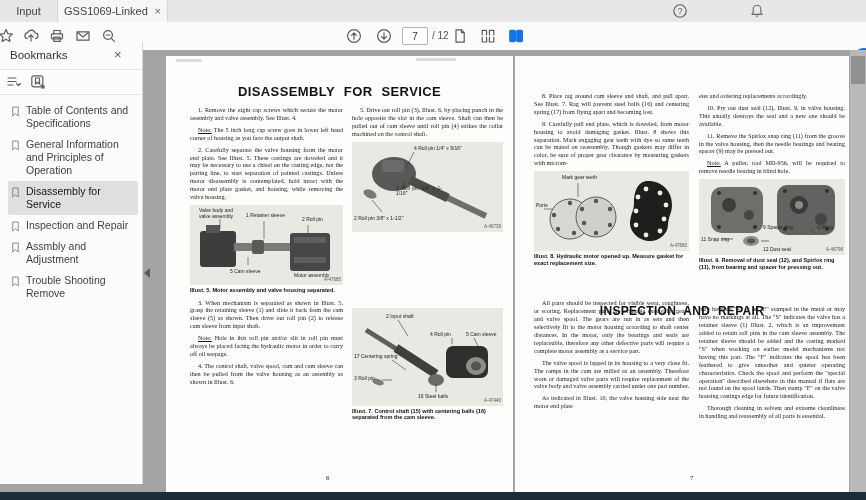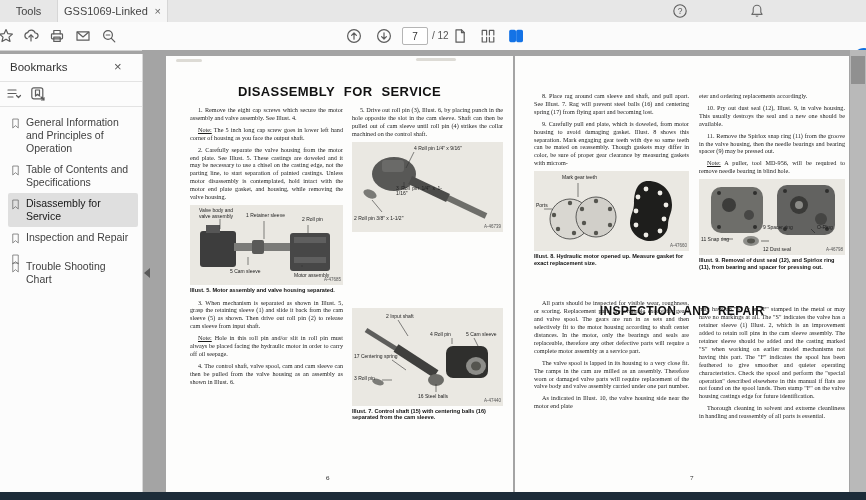--- a/index.html
+++ b/index.html
@@ -17,21 +17,21 @@
 
   
   .toolbar{position:absolute;left:0;top:22px;width:866px;height:28px;background:#fbfbfb;border-bottom:1px solid #d2d2d2;}
   .ico{position:absolute;width:16px;height:16px;top:6px;}
   .ico svg{width:16px;height:16px;stroke:#5c5c5c;fill:none;stroke-width:1.2;stroke-linecap:round;stroke-linejoin:round;}
   .pageinput{position:absolute;left:402px;top:5px;width:24px;height:16px;border:1px solid #b5b5b5;border-radius:2px;background:#fff;font-size:10px;text-align:center;color:#333;padding:0;font-family:"Liberation Sans",sans-serif;}
   .pagetotal{position:absolute;left:432px;top:8px;font-size:10px;color:#555;}
   .fab{position:absolute;left:853px;top:26px;width:22px;height:22px;border-radius:50%;background:#0e6fe0;}
 
   
-  .sidebar{position:absolute;left:0;top:54px;width:142px;height:442px;background:#fcfcfc;border-right:1px solid #d8d8d8;z-index:2;}
+  .sidebar{position:absolute;left:0;top:42px;width:142px;height:442px;background:#fcfcfc;border-right:1px solid #d8d8d8;z-index:2;}
   .sb-head{position:absolute;left:0;top:0;width:142px;height:27px;border-bottom:1px solid #e3e3e3;}
   .sb-title{position:absolute;left:10px;top:7px;font-size:11.5px;color:#333;}
   .sb-close{position:absolute;left:114px;top:5px;font-size:13px;color:#555;}
   .sb-tools{position:absolute;left:0;top:28px;width:142px;height:24px;border-bottom:1px solid #e3e3e3;}
   .sb-tools .ico{top:4px;}
   .sb-items{position:absolute;left:0;top:58px;width:142px;}
   .bm-item{position:relative;display:flex;align-items:flex-start;padding:4px 4px 4px 18px;margin:0 4px 0 8px;border-radius:2px;}
   .bm-item.active{background:#dfdfdf;}
   .bm-item svg{position:absolute;left:2px;top:6px;width:11px;height:11px;stroke:#6a6a6a;fill:none;stroke-width:1.1;}
   .bm-label{font-size:10.5px;line-height:13px;color:#3f3f3f;width:104px;}
@@ -78,21 +78,21 @@
   .spacer28{height:28px;}
   .spacer30{height:30px;}
 </style>
 </head>
 <body>
 
 <div class="screen">
 
   <div class="tabbar">
     <div class="tab tab-tools">
-      <span>Tools</span>
+      <span>Input</span>
     </div>
     <div class="tab tab-doc">
       <span class="ttl">GSS1069-Linked pd...</span>
       <span class="tab-close">×</span>
     </div>
     <span class="tb-right-ico" style="left:672px;">
       <svg viewBox="0 0 16 16" width="16" height="16">
           <circle cx="8" cy="8" r="6.2" fill="none" stroke="#5c5c5c" stroke-width="1.1"></circle>
           <text x="8" y="11" text-anchor="middle" font-size="8.5" fill="#5c5c5c" font-family="Liberation Sans, sans-serif">?</text>
         </svg>
@@ -194,50 +194,51 @@
             <path d="M5.5 4h4v6l-2-1.7-2 1.7z"></path>
             <path d="M11 11l3 3M14 11.5V14h-2.5"></path>
           </svg>
       </span>
     </div>
     <div class="sb-items">
       <div class="bm-item">
         <svg viewBox="0 0 16 16">
             <path d="M4 1.5h8v13l-4-3.4-4 3.4z"></path>
           </svg>
+        <span class="bm-label">Table of Contents and Specifications</span>
+      </div>
+      <div class="bm-item">
+        <svg viewBox="0 0 16 16">
+            <path d="M4 1.5h8v13l-4-3.4-4 3.4z"></path>
+          </svg>
         <span class="bm-label">General Information and Principles of Operation</span>
       </div>
+      <div class="bm-item active">
+        <svg viewBox="0 0 16 16">
+            <path d="M4 1.5h8v13l-4-3.4-4 3.4z"></path>
+          </svg>
+        <span class="bm-label">Disassembly for Service</span>
+      </div>
       <div class="bm-item">
         <svg viewBox="0 0 16 16">
             <path d="M4 1.5h8v13l-4-3.4-4 3.4z"></path>
           </svg>
-        <span class="bm-label">Table of Contents and Specifications</span>
-      </div>
-      <div class="bm-item active">
-        <svg viewBox="0 0 16 16">
-            <path d="M4 1.5h8v13l-4-3.4-4 3.4z"></path>
-          </svg>
-        <span class="bm-label">Disassembly for Service</span>
+        <span class="bm-label">Inspection and Repair</span>
       </div>
       <div class="bm-item">
         <svg viewBox="0 0 16 16">
             <path d="M4 1.5h8v13l-4-3.4-4 3.4z"></path>
           </svg>
-        <span class="bm-label">Inspection and Repair</span>
+        <span class="bm-label">Assmbly and Adjustment</span>
       </div>
       <div class="bm-item">
         <svg viewBox="0 0 16 16">
             <path d="M4 1.5h8v13l-4-3.4-4 3.4z"></path>
           </svg>
-      </div>
-      <div class="bm-item">
-        <svg viewBox="0 0 16 16">
-            <path d="M4 1.5h8v13l-4-3.4-4 3.4z"></path>
-          </svg>
-        <span class="bm-label">Trouble Shooting Chart</span>
+        <span class="bm-label">Trouble Shooting Remove</span>
       </div>
     </div>
   </div>
   <span class="pane-arrow">
     <svg viewBox="0 0 8 12">
         <path d="M7 1L1 6l6 5z"></path>
       </svg>
   </span>
 
   <div class="docarea">

